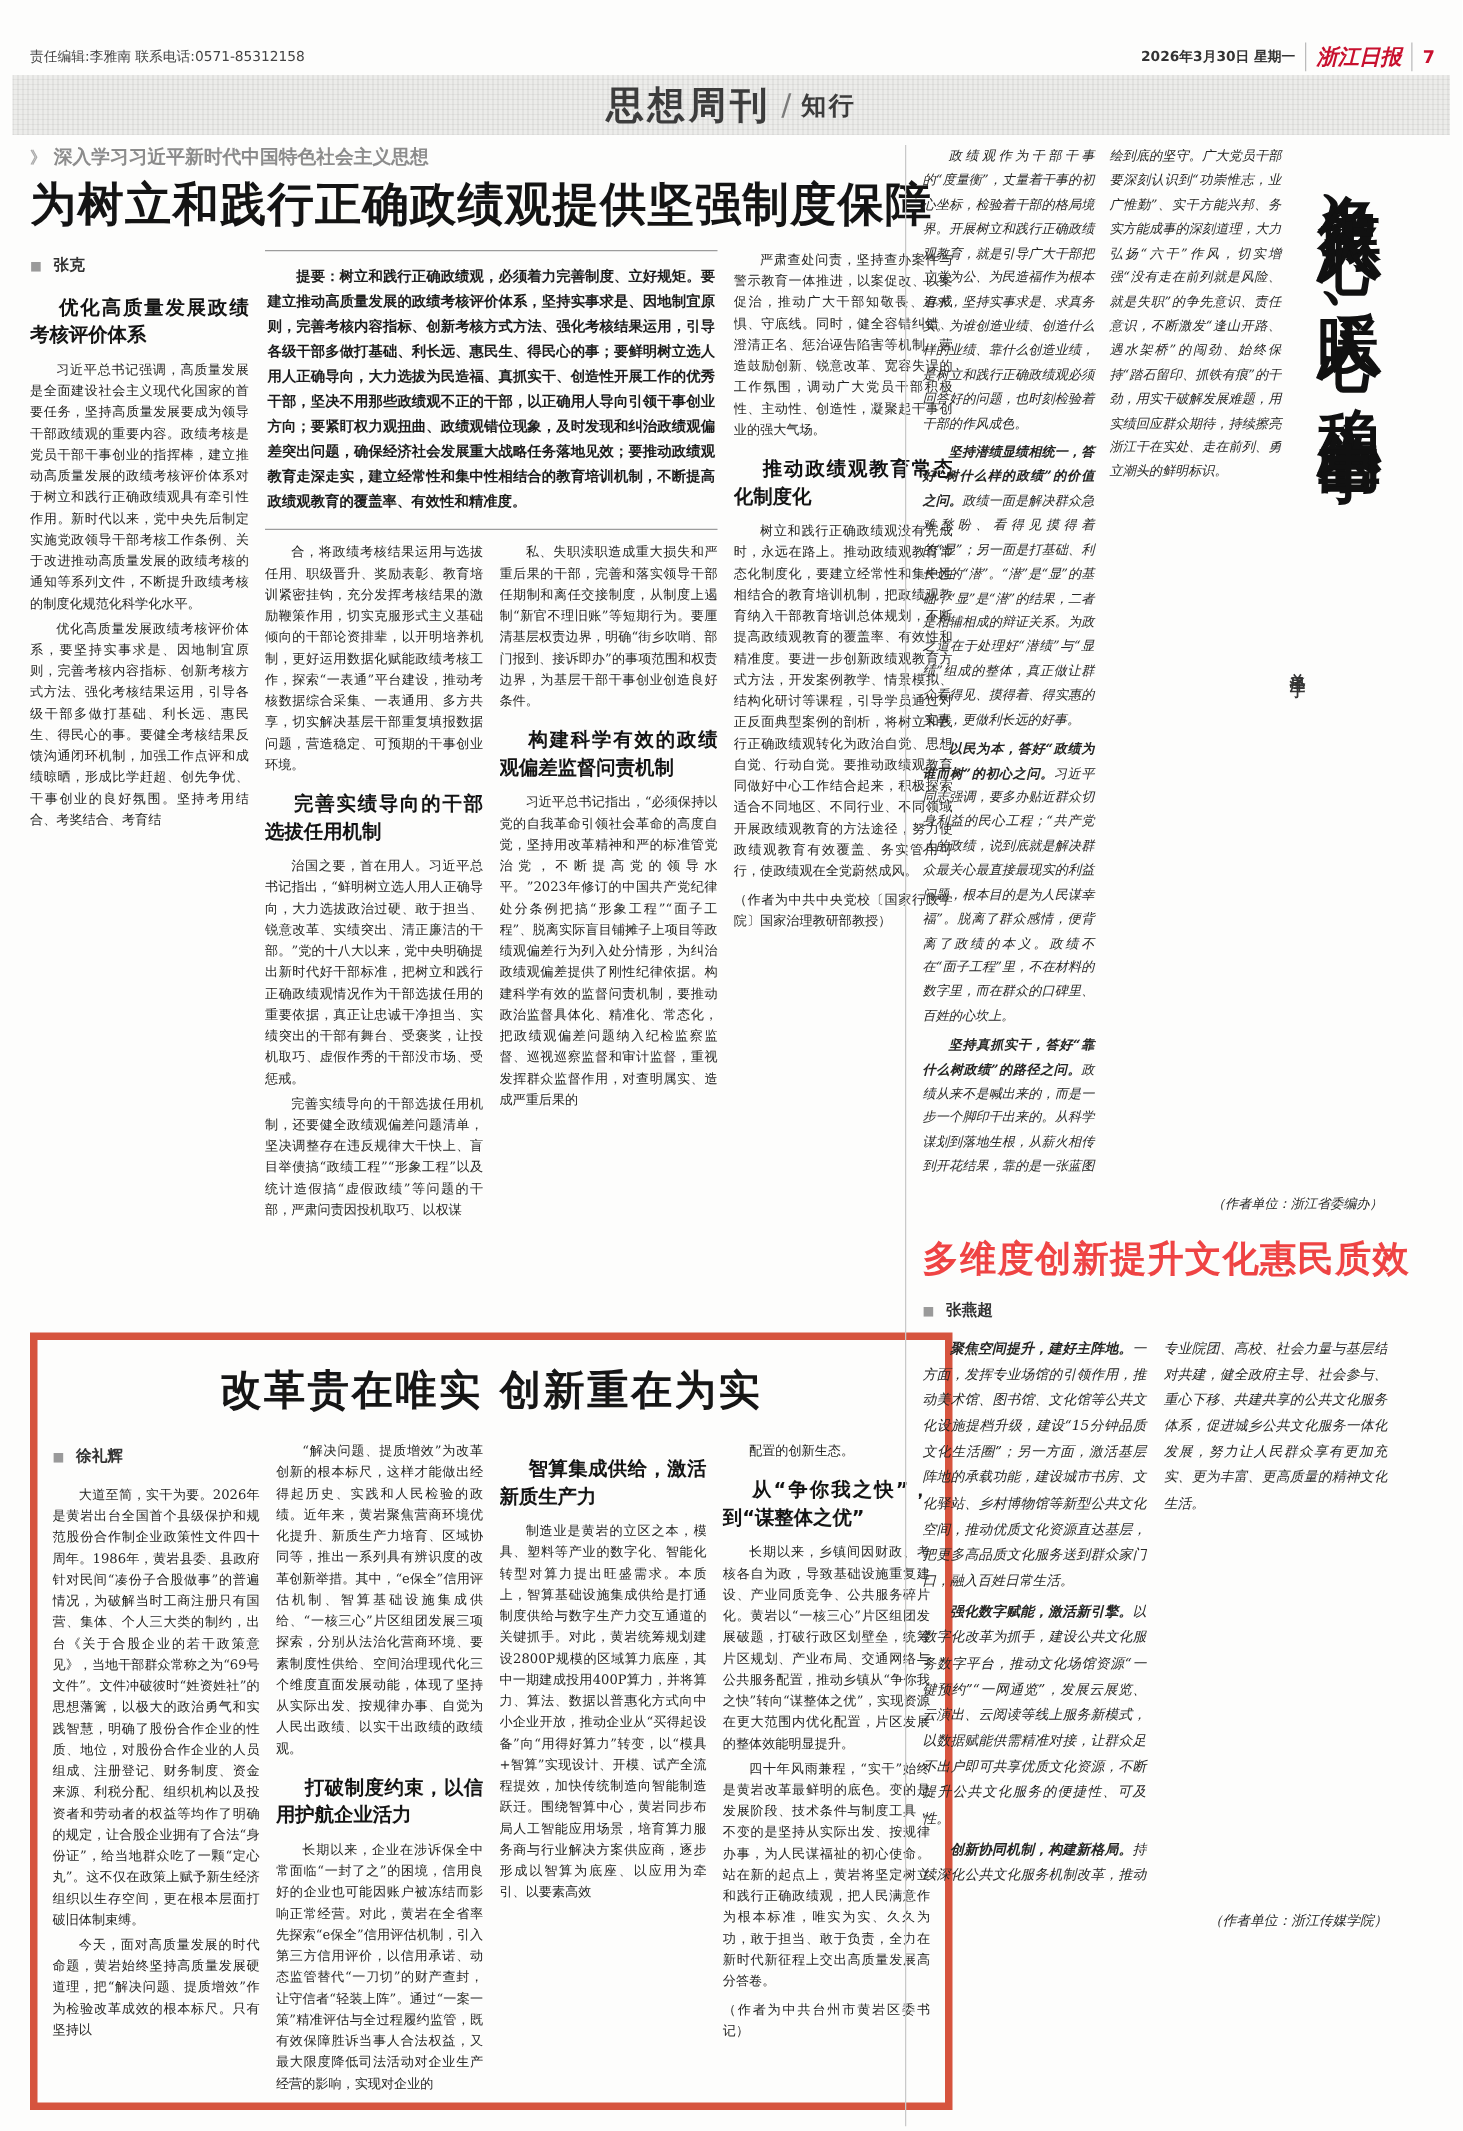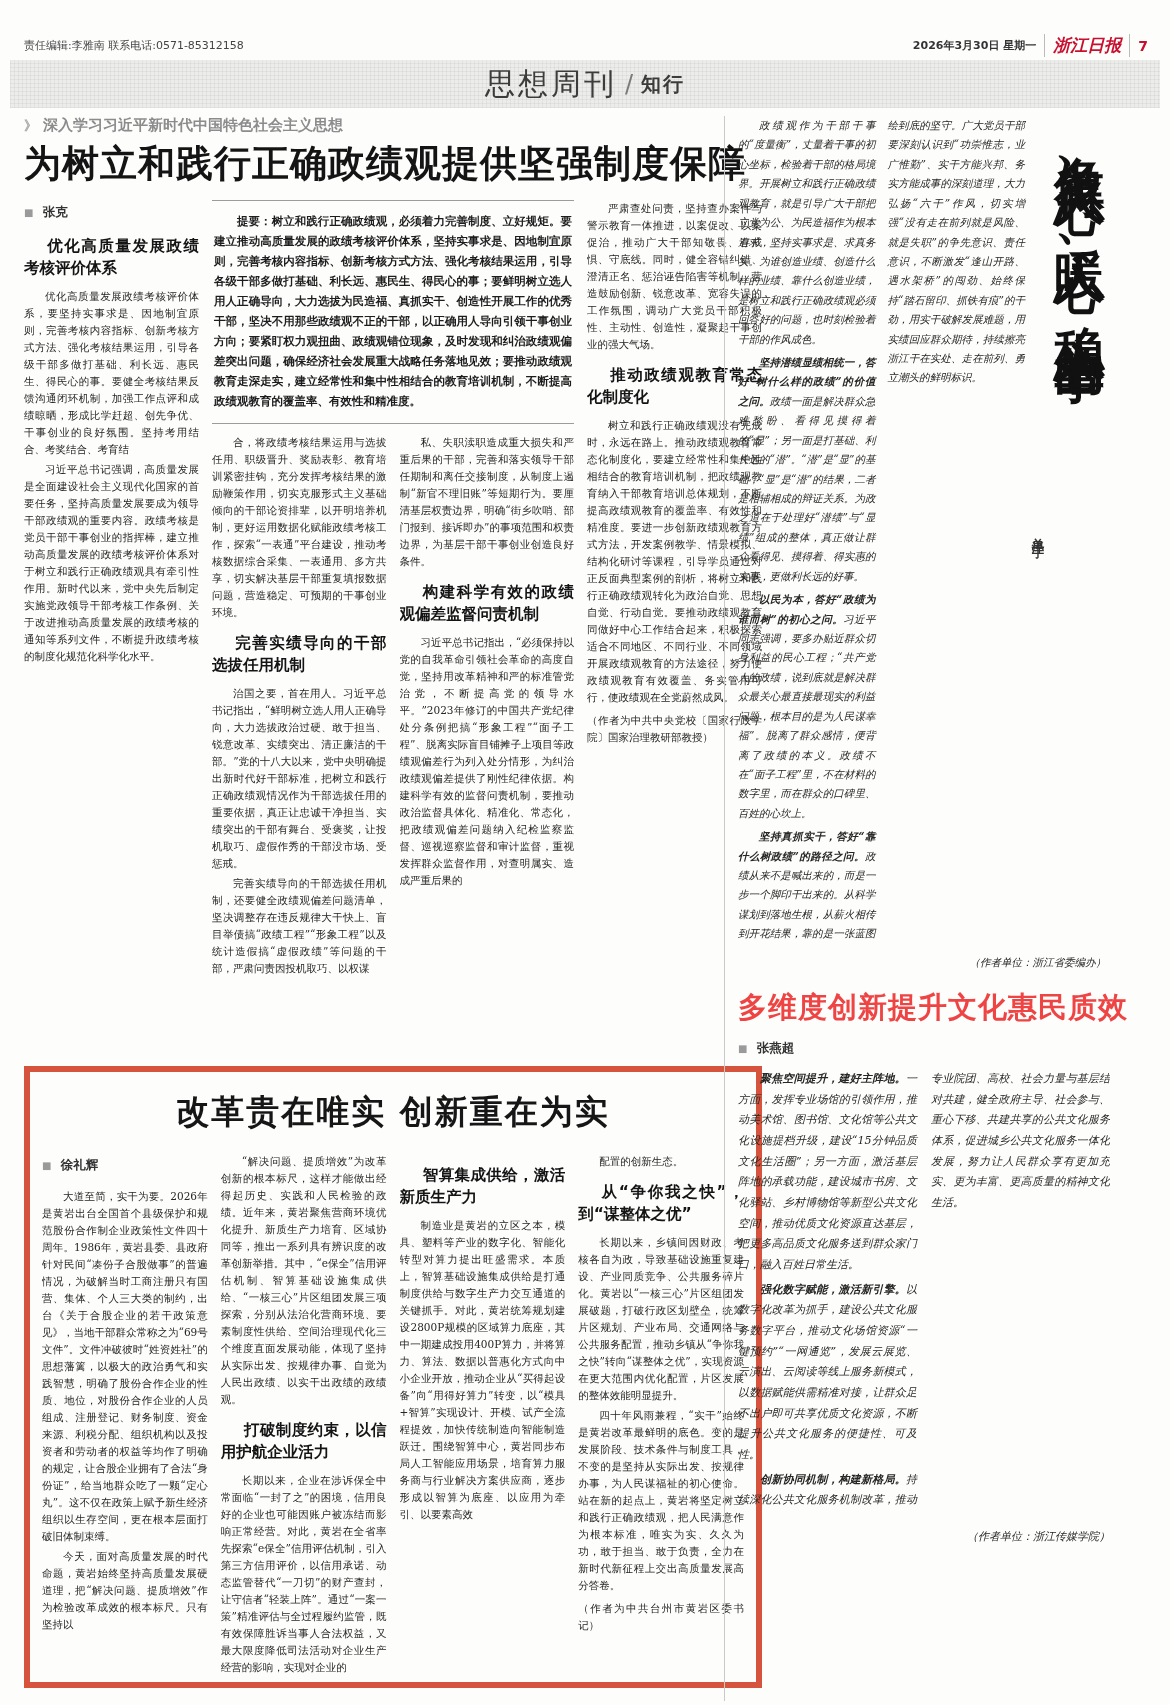--- a/index.html
+++ b/index.html
@@ -26,21 +26,21 @@
   
   .section-banner {
     position:absolute; top:60px; left:10px; right:10px; height:48px;
     background:
       repeating-linear-gradient(90deg, rgba(0,0,0,0.045) 0 1px, transparent 1px 4px),
       repeating-linear-gradient(0deg, rgba(0,0,0,0.045) 0 1px, transparent 1px 4px),
       #ececea;
     display:flex; align-items:center; justify-content:center;
     font-family:"DejaVu Sans", sans-serif; color:#3c3c3c;
   }
-  .banner-title { font-size:30px; font-weight:400; letter-spacing:3px; }
+  .banner-title { font-size:30px; font-weight:700; letter-spacing:3px; }
   .banner-div { font-size:24px; color:#7a7a7a; margin:0 8px; }
   .banner-sub { font-size:20px; font-weight:700; letter-spacing:2px; }
   
   .main-left { position:absolute; left:24px; top:116px; width:738px; }
   .kicker {
     display:flex; align-items:center; gap:6px;
     font-family:"DejaVu Sans", sans-serif; font-weight:bold;
     font-size:15px; color:#8c8c8c; margin-bottom:8px;
   }
   .kicker-icon { color:#aaa; font-size:13px; }
@@ -157,22 +157,22 @@
       <h1 class="main-headline">为树立和践行正确政绩观提供坚强制度保障</h1>
 
       <div class="cols">
 
         <div class="col">
           <div class="byline">
             <span class="sq">■</span>
             <span>张克</span>
           </div>
           <h3 class="subhead">优化高质量发展政绩考核评价体系</h3>
+          <p class="body">习近平总书记强调，高质量发展是全面建设社会主义现代化国家的首要任务，坚持高质量发展要成为领导干部政绩观的重要内容。政绩考核是党员干部干事创业的指挥棒，建立推动高质量发展的政绩考核评价体系对于树立和践行正确政绩观具有牵引性作用。新时代以来，党中央先后制定实施党政领导干部考核工作条例、关于改进推动高质量发展的政绩考核的通知等系列文件，不断提升政绩考核的制度化规范化科学化水平。</p>
           <p class="body">优化高质量发展政绩考核评价体系，要坚持实事求是、因地制宜原则，完善考核内容指标、创新考核方式方法、强化考核结果运用，引导各级干部多做打基础、利长远、惠民生、得民心的事。要健全考核结果反馈沟通闭环机制，加强工作点评和成绩晾晒，形成比学赶超、创先争优、干事创业的良好氛围。坚持考用结合、考奖结合、考育结</p>
-          <p class="body">习近平总书记强调，高质量发展是全面建设社会主义现代化国家的首要任务，坚持高质量发展要成为领导干部政绩观的重要内容。政绩考核是党员干部干事创业的指挥棒，建立推动高质量发展的政绩考核评价体系对于树立和践行正确政绩观具有牵引性作用。新时代以来，党中央先后制定实施党政领导干部考核工作条例、关于改进推动高质量发展的政绩考核的通知等系列文件，不断提升政绩考核的制度化规范化科学化水平。</p>
         </div>
 
         <div class="colgroup23">
           <div class="abstract">提要：树立和践行正确政绩观，必须着力完善制度、立好规矩。要建立推动高质量发展的政绩考核评价体系，坚持实事求是、因地制宜原则，完善考核内容指标、创新考核方式方法、强化考核结果运用，引导各级干部多做打基础、利长远、惠民生、得民心的事；要鲜明树立选人用人正确导向，大力选拔为民造福、真抓实干、创造性开展工作的优秀干部，坚决不用那些政绩观不正的干部，以正确用人导向引领干事创业方向；要紧盯权力观扭曲、政绩观错位现象，及时发现和纠治政绩观偏差突出问题，确保经济社会发展重大战略任务落地见效；要推动政绩观教育走深走实，建立经常性和集中性相结合的教育培训机制，不断提高政绩观教育的覆盖率、有效性和精准度。</div>
           <div class="inner-cols">
             <div class="icol">
               <p class="body">合，将政绩考核结果运用与选拔任用、职级晋升、奖励表彰、教育培训紧密挂钩，充分发挥考核结果的激励鞭策作用，切实克服形式主义基础倾向的干部论资排辈，以开明培养机制，更好运用数据化赋能政绩考核工作，探索“一表通”平台建设，推动考核数据综合采集、一表通用、多方共享，切实解决基层干部重复填报数据问题，营造稳定、可预期的干事创业环境。</p>
               <h3 class="subhead">完善实绩导向的干部选拔任用机制</h3>
               <p class="body">治国之要，首在用人。习近平总书记指出，“鲜明树立选人用人正确导向，大力选拔政治过硬、敢于担当、锐意改革、实绩突出、清正廉洁的干部。”党的十八大以来，党中央明确提出新时代好干部标准，把树立和践行正确政绩观情况作为干部选拔任用的重要依据，真正让忠诚干净担当、实绩突出的干部有舞台、受褒奖，让投机取巧、虚假作秀的干部没市场、受惩戒。</p>
               <p class="body">完善实绩导向的干部选拔任用机制，还要健全政绩观偏差问题清单，坚决调整存在违反规律大干快上、盲目举债搞“政绩工程”“形象工程”以及统计造假搞“虚假政绩”等问题的干部，严肃问责因投机取巧、以权谋</p>

